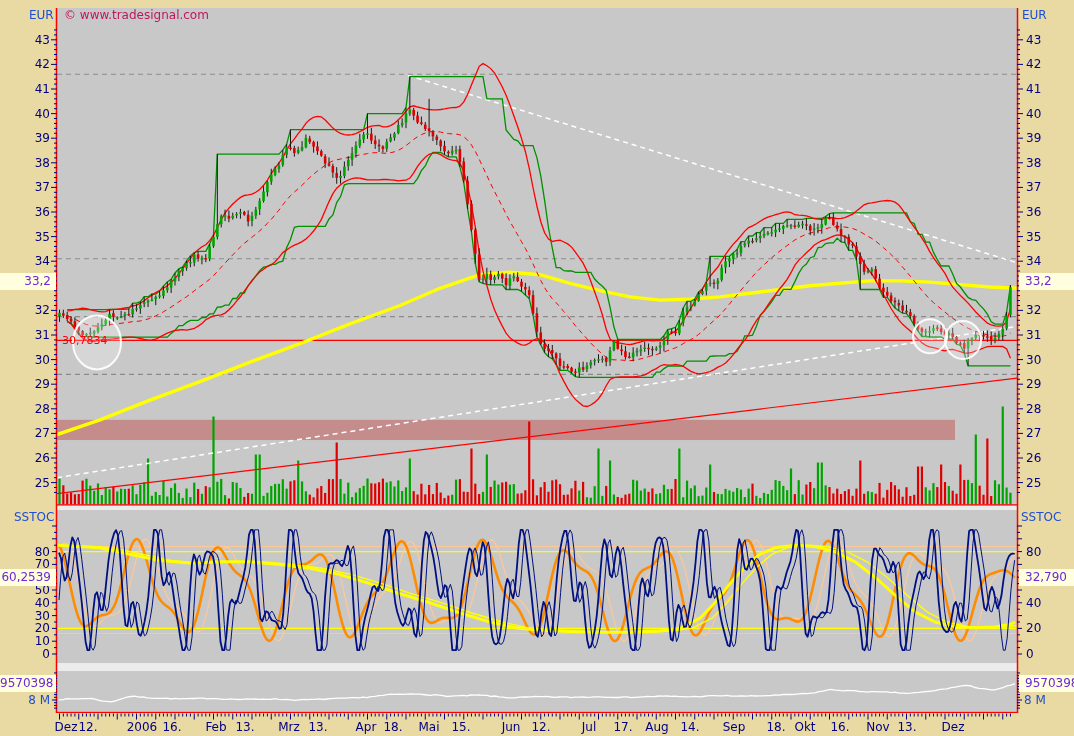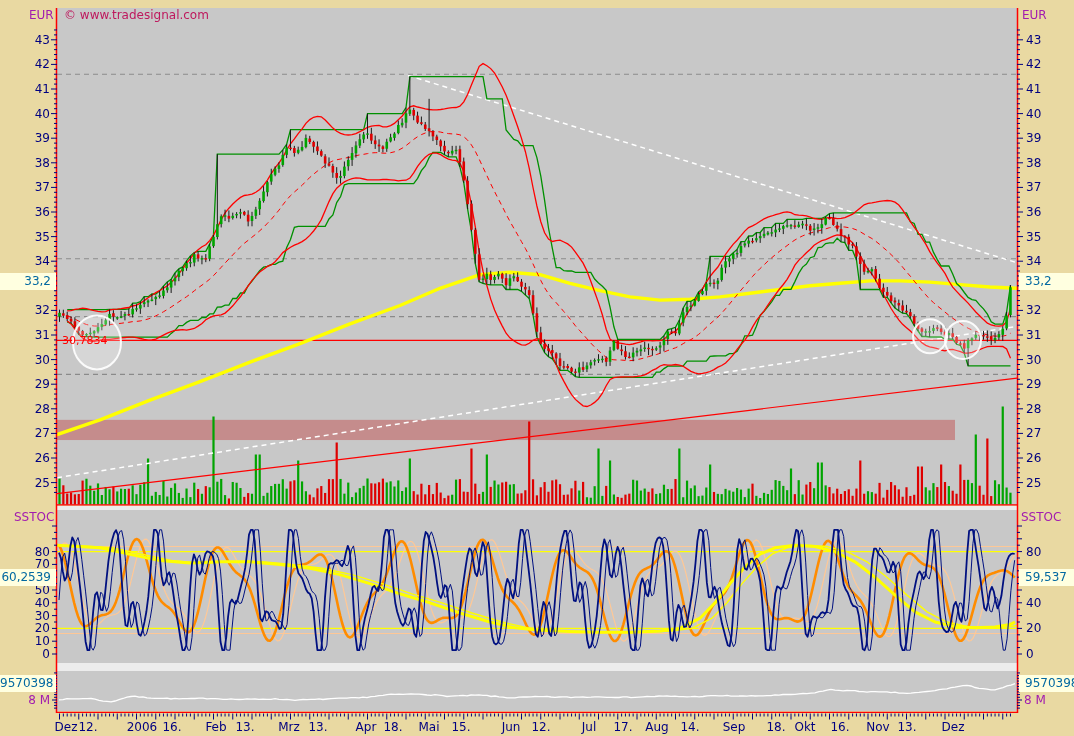--- a/index.html
+++ b/index.html
@@ -4,25 +4,25 @@
 <style>
   html,body{margin:0;padding:0;}
   body{
     width:1074px;height:736px;overflow:hidden;
     background:#E9D9A2;
     font-family:"DejaVu Sans","Liberation Sans",sans-serif;
     -webkit-font-smoothing:none;
   }
   .root{position:relative;width:1074px;height:736px;}
   svg#chart{position:absolute;left:0;top:0;z-index:1;}
-  .lbl{position:absolute;z-index:5;color:#a21caf;font-size:12px;line-height:14px;white-space:nowrap;}
+  .lbl{position:absolute;z-index:5;color:#1d4ed8;font-size:12px;line-height:14px;white-space:nowrap;}
   .watermark{position:absolute;z-index:5;left:64px;top:8px;color:#be185d;font-size:12px;white-space:nowrap;}
   .axis-title{font-weight:normal;}
   .badge{
-    position:absolute;z-index:6;background:#FFFFE0;color:#0369a1;
+    position:absolute;z-index:6;background:#FFFFE0;color:#6d28d9;
     font-size:12px;height:17px;line-height:17px;box-sizing:border-box;
   }
   .badge.left{left:0;width:56px;text-align:right;padding-right:5px;}
   .badge.right{left:1019px;width:55px;text-align:left;padding-left:6px;}
   .level-lbl{position:absolute;z-index:4;color:#FF0000;font-size:11px;}
 </style>
 </head>
 <body>
 
 <div class="root">
@@ -1446,20 +1446,20 @@
 
   <div class="lbl axis-title" style="left:14px;top:510px;">SSTOC</div>
   <div class="lbl axis-title" style="left:1021px;top:510px;">SSTOC</div>
 
   <div class="badge left" style="top:273px;">33,2</div>
   <div class="badge right" style="top:273px;">33,2</div>
 
   <div class="level-lbl" style="left:62px;top:327px;margin-top:7px;">30,7834</div>
 
   <div class="badge left" style="top:569px;">60,2539</div>
-  <div class="badge right" style="top:569px;">59,537</div>
+  <div class="badge right" style="top:569px;">32,790</div>
 
   <div class="badge left" style="top:675px;">9570398</div>
   <div class="badge right" style="top:675px;">9570398</div>
 
   <div class="lbl" style="left:0;top:693px;width:50px;text-align:right;">8 M</div>
   <div class="lbl" style="left:1024px;top:693px;">8 M</div>
 </div>
 
 </body></html>

